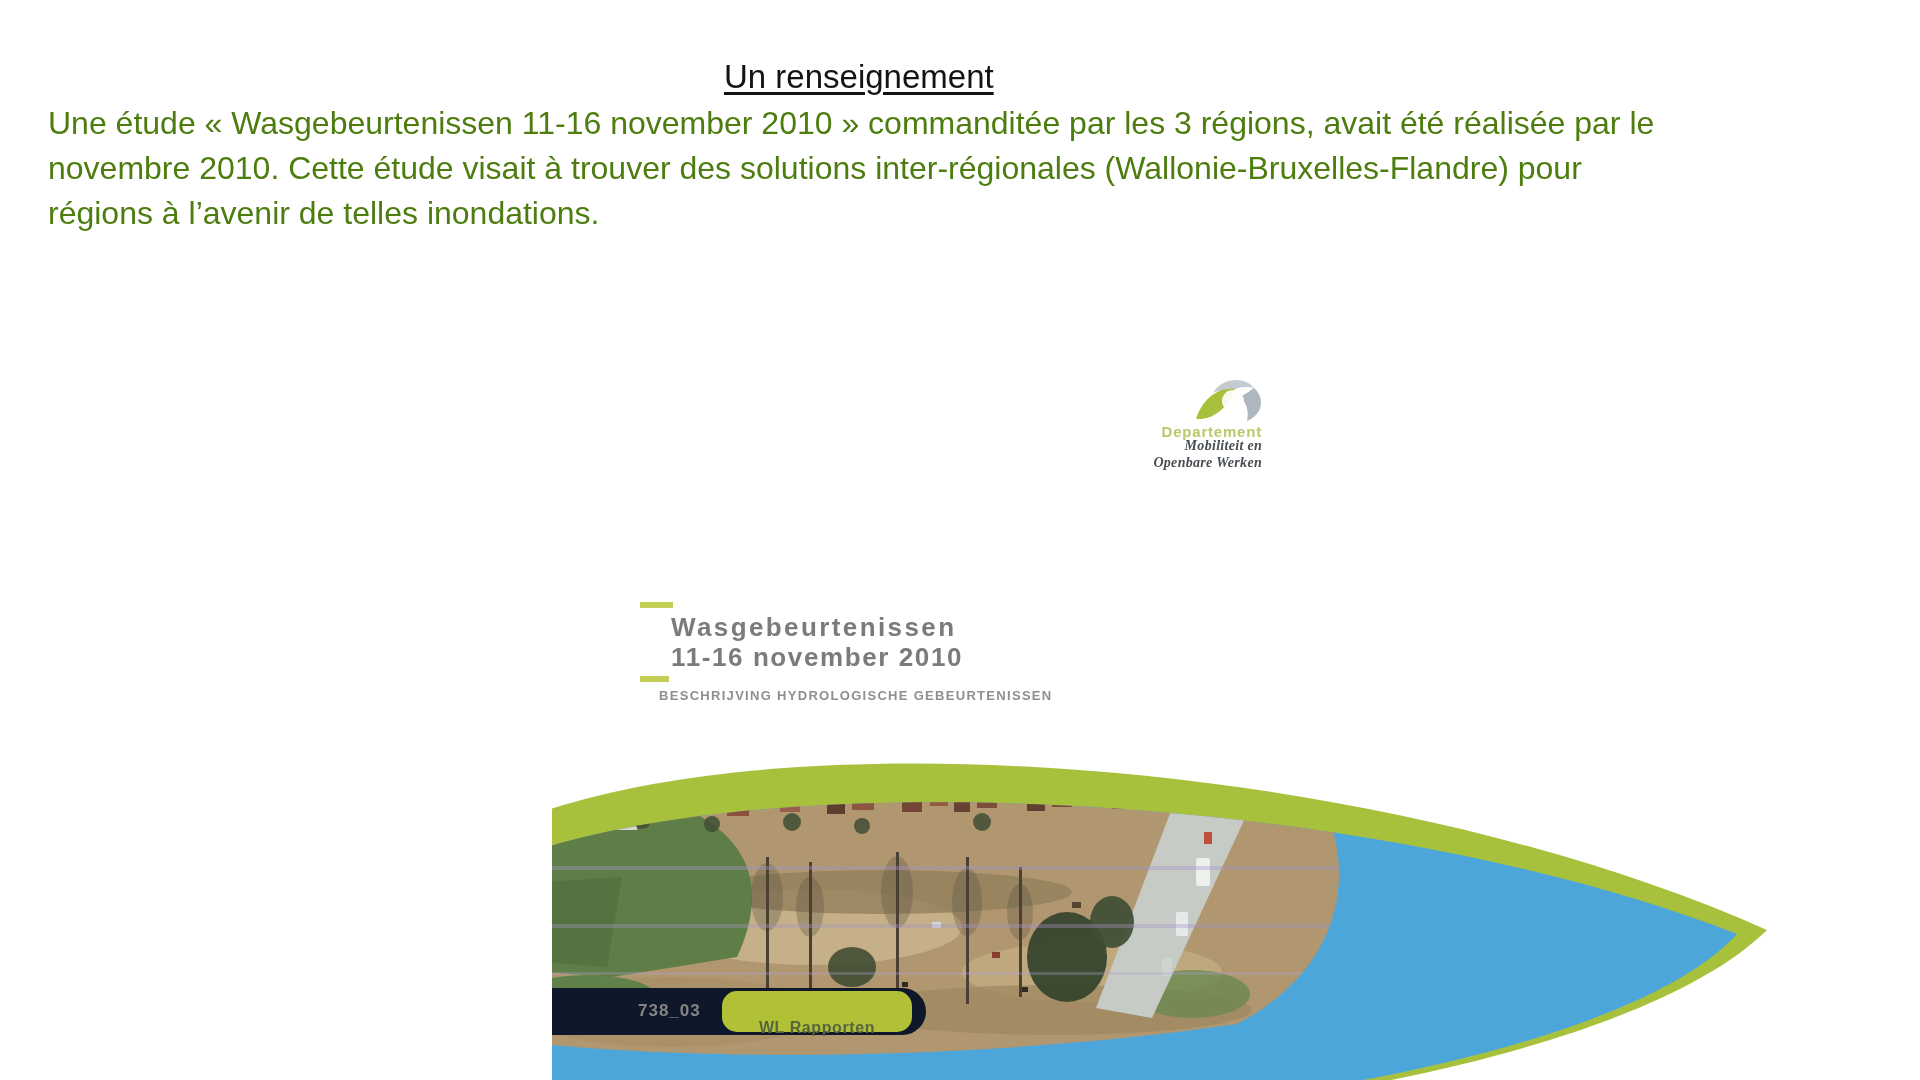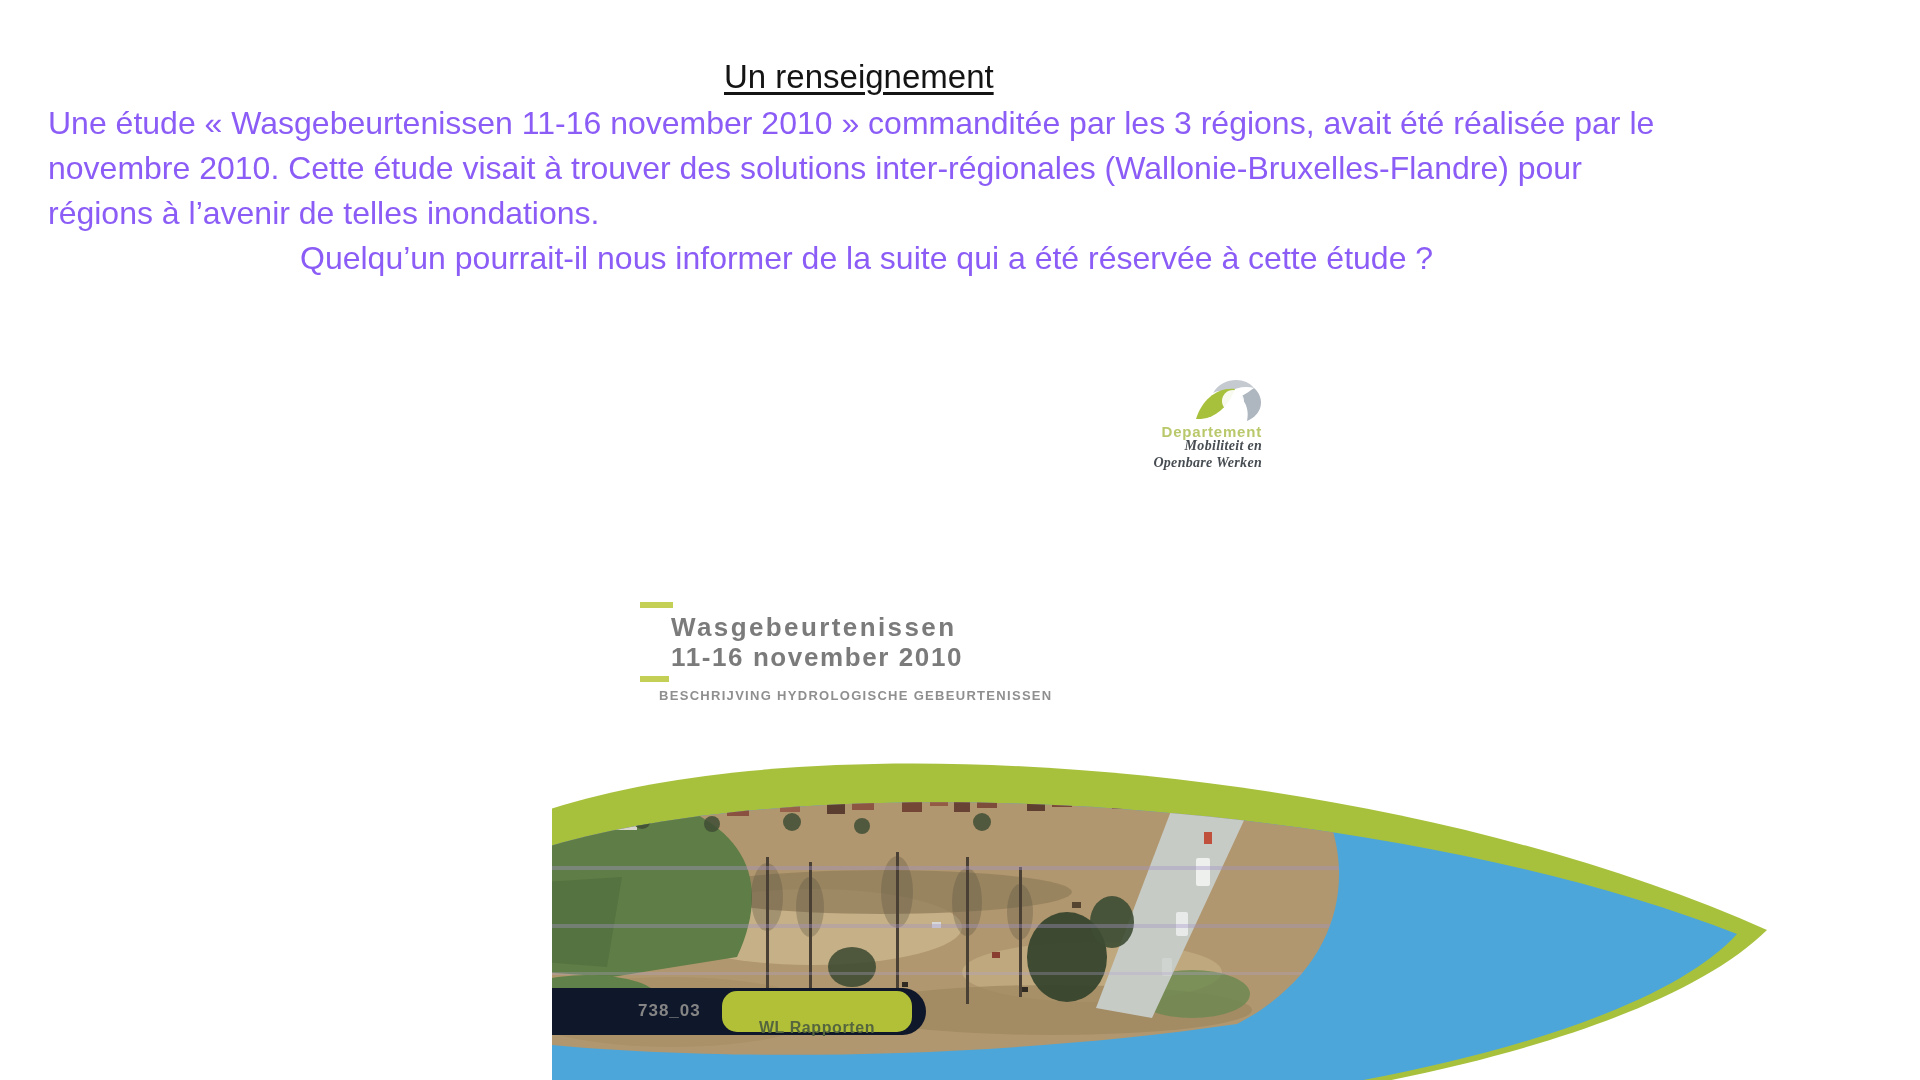--- a/index.html
+++ b/index.html
@@ -14,21 +14,21 @@
   
   .page-title {
     position: absolute; left: 724px; top: 58px;
     font-size: 33px; color: #141414;
     text-decoration: underline;
     text-underline-offset: 4px;
     white-space: nowrap;
   }
   .body-block {
     position: absolute; left: 48px; top: 101px;
-    font-size: 32px; line-height: 45px; color: #8b5cf6;
+    font-size: 32px; line-height: 45px; color: #4d7c0f;
   }
   .body-line { white-space: nowrap; }
   .question-line { white-space: nowrap; margin-left: 252px; }
 
   
   .mow-logo-swirl { position: absolute; left: 1193px; top: 374px; }
   .mow-logo-text {
     position: absolute; left: 1120px; top: 427px; width: 142px;
     text-align: right;
     font-family: "Liberation Serif", serif;
@@ -95,21 +95,20 @@
 <body>
 
 <div class="stage">
 
   <div class="page-title">Un renseignement</div>
 
   <div class="body-block">
     <div class="body-line">Une étude « Wasgebeurtenissen 11-16 november 2010 » commanditée par les 3 régions, avait été réalisée par le</div>
     <div class="body-line">novembre 2010. Cette étude visait à trouver des solutions inter-régionales (Wallonie-Bruxelles-Flandre) pour</div>
     <div class="body-line">régions à l’avenir de telles inondations.</div>
-    <div class="question-line">Quelqu’un pourrait-il nous informer de la suite qui a été réservée à cette étude ?</div>
   </div>
 
   <div>
 
     <svg class="mow-logo-swirl" width="78" height="50" viewBox="0 0 78 50">
       <path d="M 20,19 C 29,3 52,2 61,14 C 53,12 43,13 34,19 C 29,16 24,17 20,19 Z" fill="#c4cad0"></path>
       <path d="M 61,14 C 73,25 69,41 54,47 C 56,38 54,29 47,23 C 53,20 58,16 61,14 Z" fill="#aeb6bf"></path>
       <path d="M 3,45 C 9,26 24,13 42,15 C 37,29 27,40 14,44 C 10,45 6,45 3,45 Z" fill="var(--color-accent_green, #a7c13d)"></path>
       <circle cx="40" cy="27" r="11" fill="#ffffff" opacity="0.92"></circle>
     </svg>

